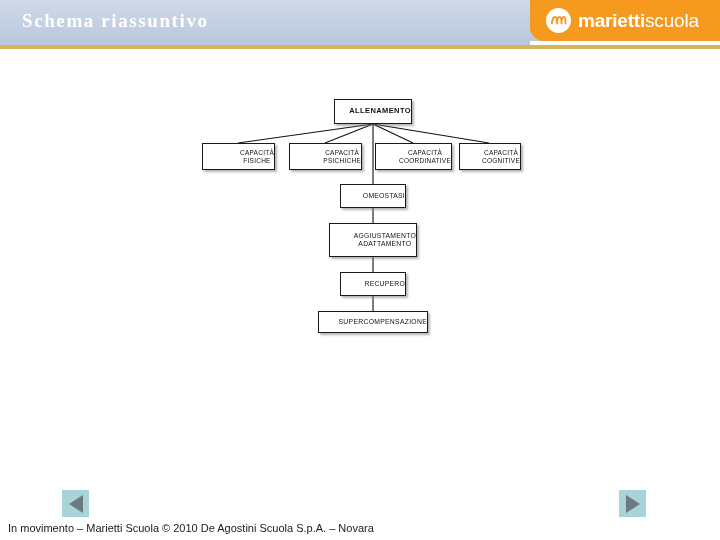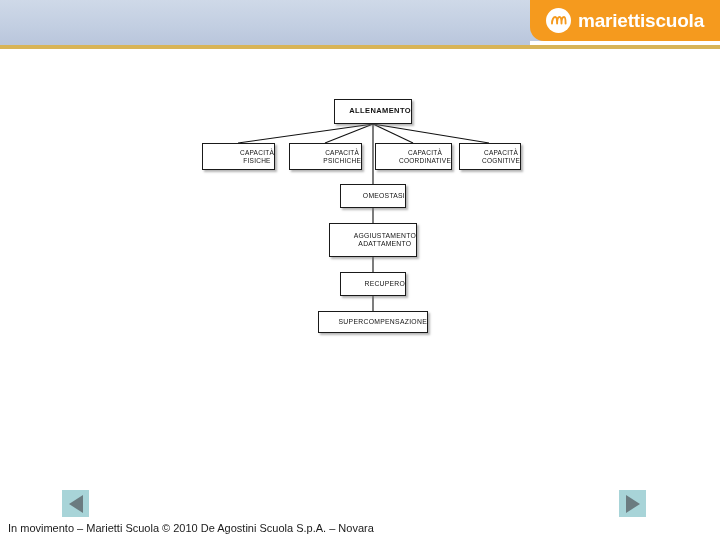--- a/index.html
+++ b/index.html
@@ -76,21 +76,21 @@
     margin-right: 7px;
   }
   .logo-mark svg { display: block; }
   .logo-wordmark {
     color: #ffffff;
     font-size: 19px;
     white-space: nowrap;
     letter-spacing: -0.2px;
   }
   .logo-wordmark .wm-bold { font-weight: bold; }
-  .logo-wordmark .wm-light { font-weight: bold; }
+  .logo-wordmark .wm-light { font-weight: normal; }
 
   
   .diagram {
     position: absolute;
     left: 0;
     top: 49px;
     width: 720px;
     height: 300px;
   }
   .diagram svg { display: block; }
@@ -155,20 +155,21 @@
     font-size: 11px;
     color: #1a1a1a;
     white-space: nowrap;
   }
   .footer .ital { }
 </style>
 </head>
 <body>
 
 <div class="header">
+  <div class="header-title">Schema riassuntivo</div>
 
   <div class="logo-panel">
     <span class="logo-mark">
       <svg width="19" height="19" viewBox="0 0 19 19">
         <path d="M3 12.5 C3 8.5 4.6 6 6.2 6 C7.8 6 8.1 8.4 8.1 12.5
                  M8.1 12.5 C8.1 8.5 9.0 6 10.6 6 C12.2 6 12.5 8.4 12.5 12.5
                  M12.5 12.5 C12.5 8.5 13.4 6 15.0 6 C16.3 6 16.6 8.4 16.6 12.5" fill="none" stroke="#f59a1e" stroke-width="1.9" stroke-linecap="round"></path>
       </svg>
     </span>
     <span class="logo-wordmark"><span class="wm-bold">marietti</span><span class="wm-light">scuola</span></span>

